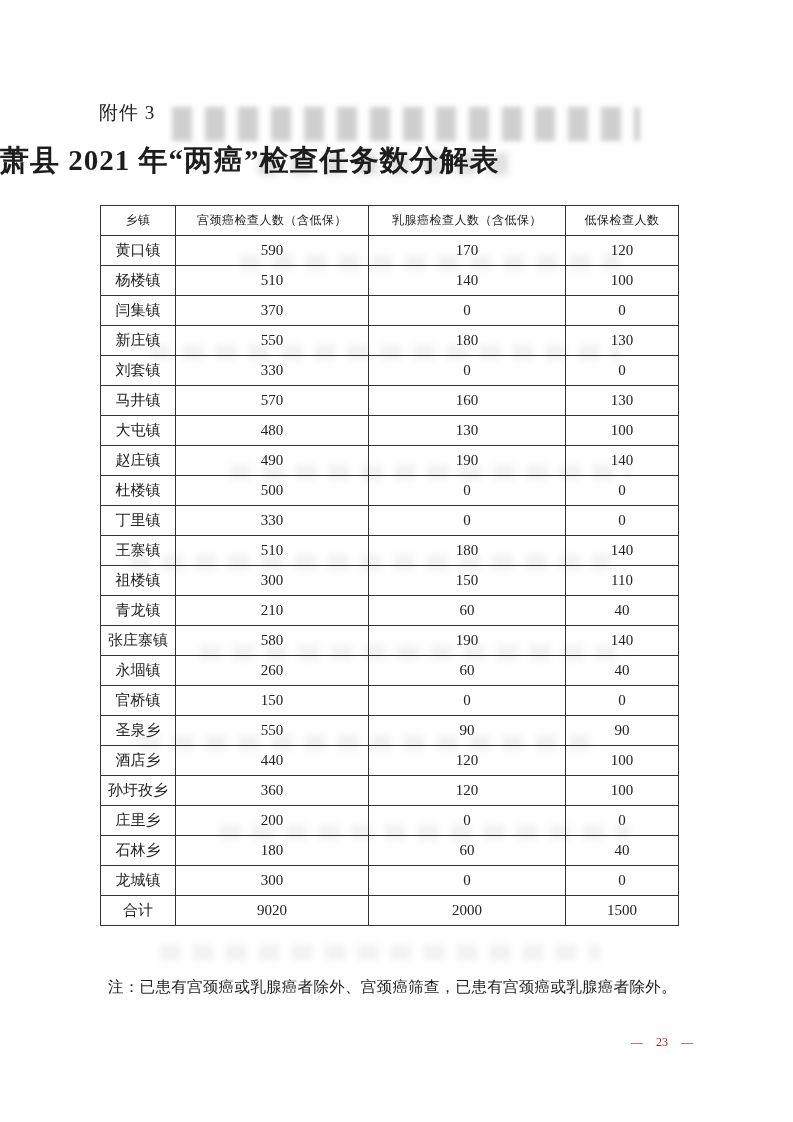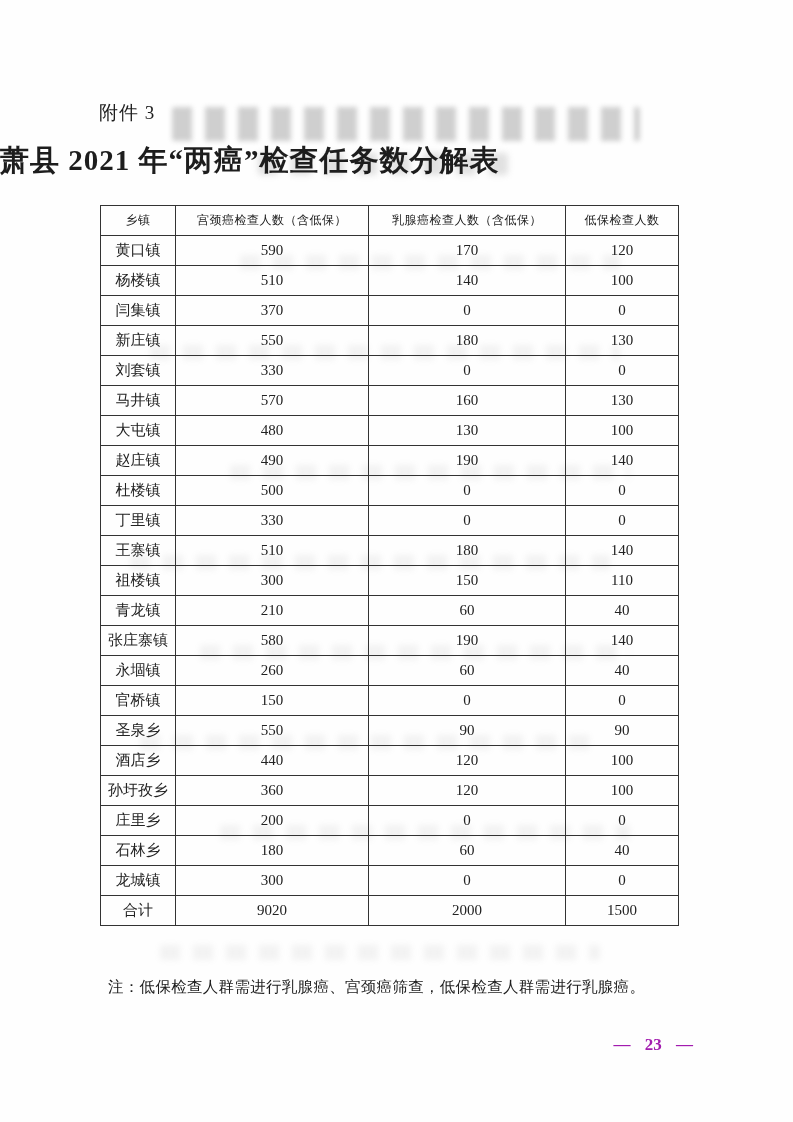--- a/index.html
+++ b/index.html
@@ -22,21 +22,21 @@
     border:1.5px solid #2a2a2a;
   }
   table.task th, table.task td{
     border:1px solid #333333;text-align:center;vertical-align:middle;
     height:29px;padding:0;font-weight:400;color:#222222;
   }
   table.task th{font-size:12px;letter-spacing:0.5px;}
   table.task td{font-size:15px;}
 
   .note{position:absolute;left:108px;top:977px;font-size:15.5px;letter-spacing:0.3px;}
-  .pagenum{position:absolute;right:100px;top:1035px;font-size:17px;word-spacing:10px;color:#a21caf;font-weight:bold;}
+  .pagenum{position:absolute;right:100px;top:1035px;font-size:12px;word-spacing:10px;color:#b91c1c;}
 
   
   .bleed{
     position:absolute;pointer-events:none;border-radius:3px;
     background:repeating-linear-gradient(90deg,#8f8f8f 0 20px,transparent 20px 33px);
     filter:blur(2.5px);opacity:.42;
   }
   .bleed.b2{opacity:.26;filter:blur(3px);}
   .bleed.faint{opacity:.10;filter:blur(3px);}
 </style>
@@ -212,17 +212,17 @@
     <tfoot>
       <tr>
         <td>合计</td>
         <td>9020</td>
         <td>2000</td>
         <td>1500</td>
       </tr>
     </tfoot>
   </table>
 
-  <div class="note">注：低保检查人群需进行乳腺癌、宫颈癌筛查，低保检查人群需进行乳腺癌。</div>
+  <div class="note">注：已患有宫颈癌或乳腺癌者除外、宫颈癌筛查，已患有宫颈癌或乳腺癌者除外。</div>
 
   <div class="pagenum">— 23 —</div>
 
 </div>
 
 </body></html>

